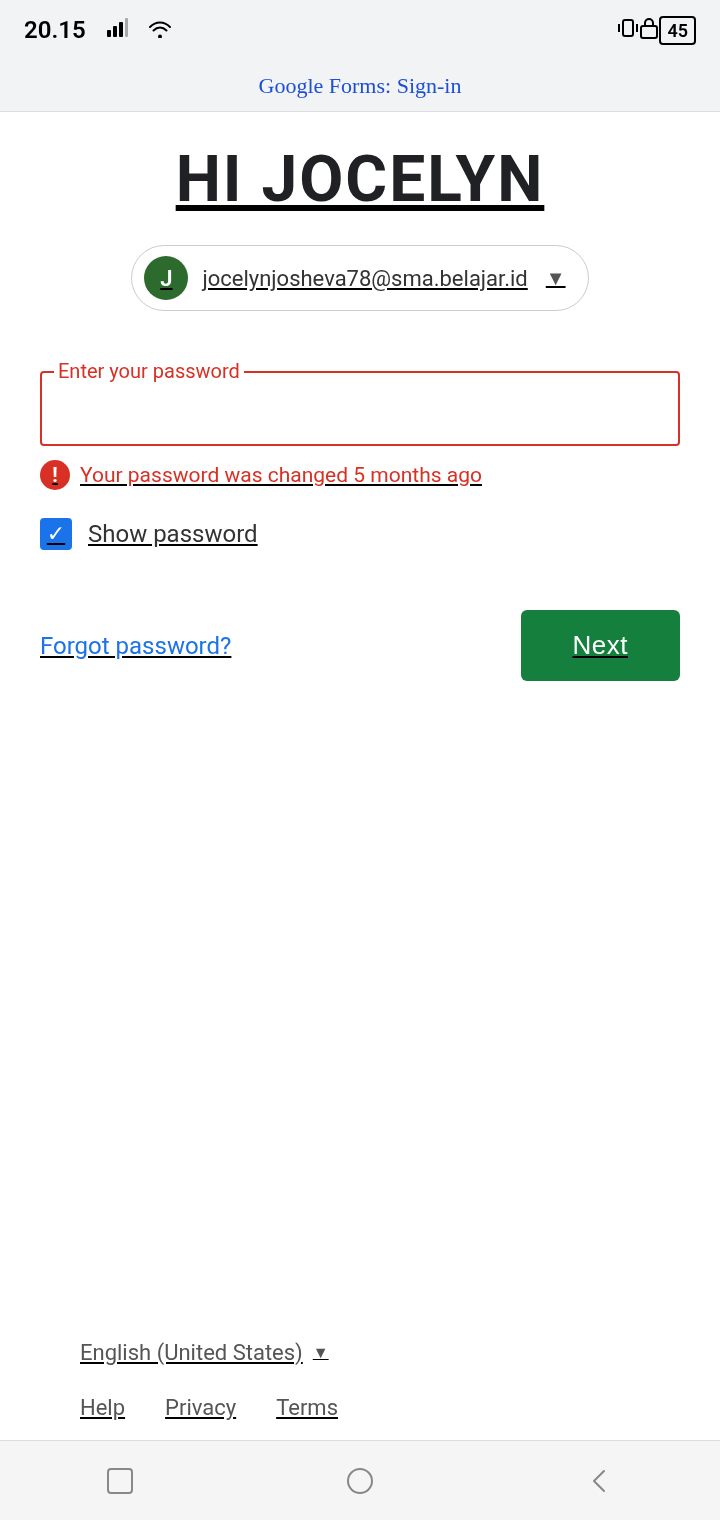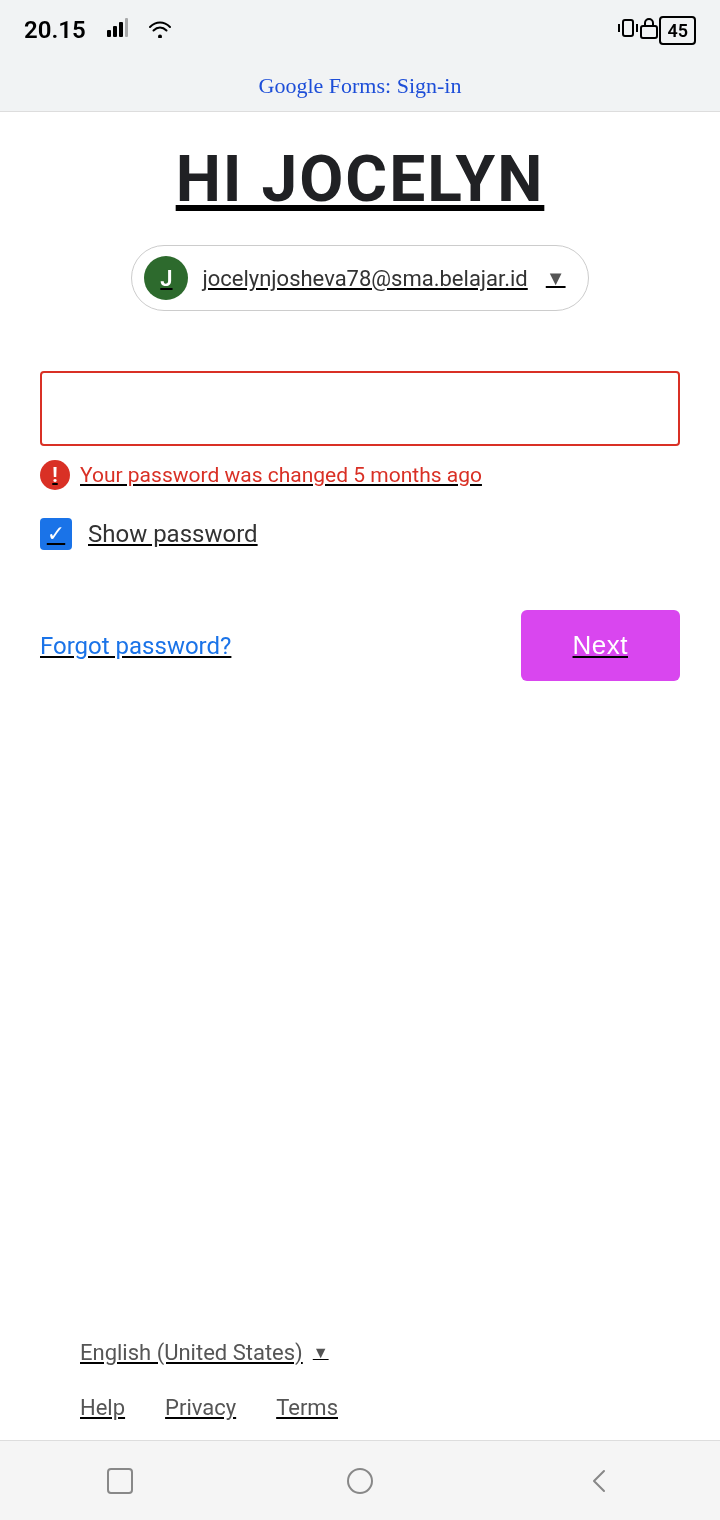--- a/index.html
+++ b/index.html
@@ -210,21 +210,21 @@
       justify-content: space-between;
       margin-top: 60px;
     }
     .forgot-link {
       font-size: 24px;
       color: #1a73e8;
       text-decoration: none;
       cursor: pointer;
     }
     .next-button {
-      background: #d946ef;
+      background: #15803d;
       color: #fff;
       border: none;
       border-radius: 6px;
       padding: 20px 52px;
       font-size: 26px;
       font-weight: 500;
       cursor: pointer;
       letter-spacing: 0.5px;
     }
 
@@ -342,20 +342,21 @@
       <div class="account-avatar">
         <span>J</span>
       </div>
       <span class="account-email">jocelynjosheva78@sma.belajar.id</span>
       <span class="chevron-down">▼</span>
     </div>
   </div>
 
   <div class="password-section">
     <div class="password-field-wrapper">
+      <span class="password-label">Enter your password</span>
       <input class="password-input" type="password" value="" style="">
     </div>
 
     <div class="warning-row">
       <div class="warning-icon">!</div>
       <span class="warning-text">Your password was changed 5 months ago</span>
     </div>
 
     <div class="checkbox-row">
       <div class="checkbox-box">

